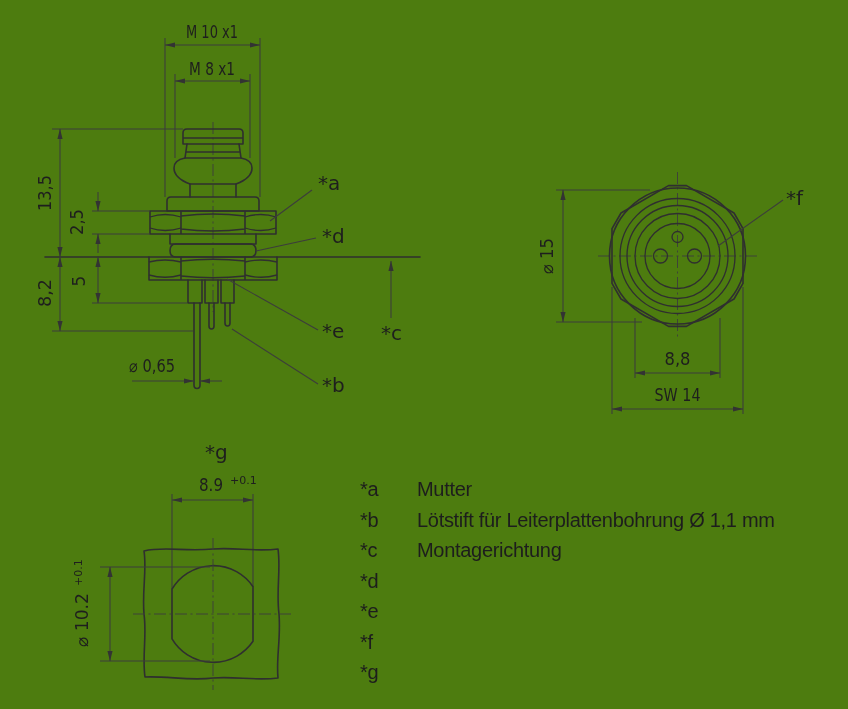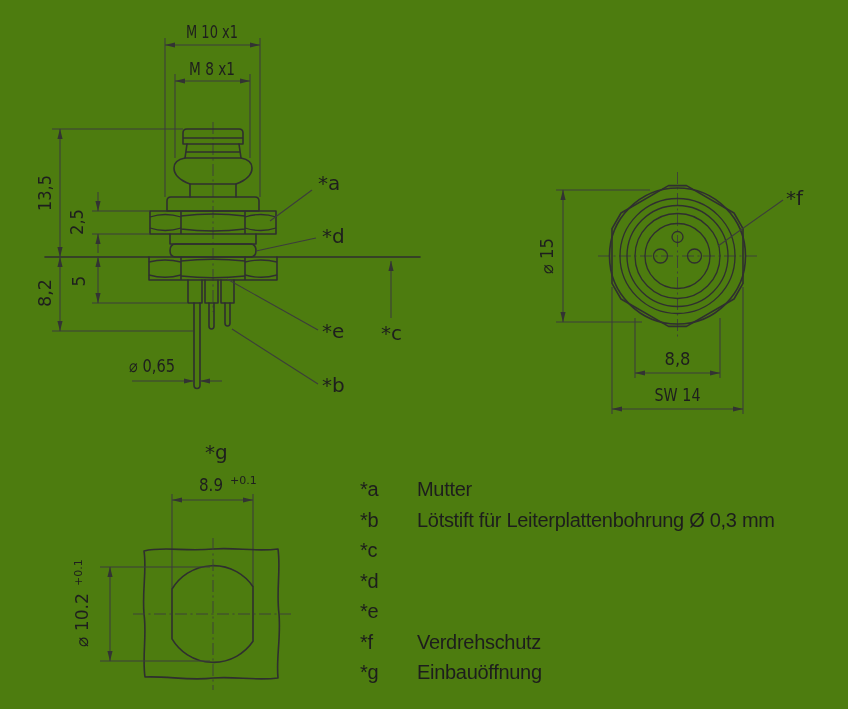--- a/index.html
+++ b/index.html
@@ -172,34 +172,33 @@
   </g>
 </svg>
 
 <div class="legend">
   <div class="legend-row">
     <span class="legend-key">*a</span>
     <span class="legend-label">Mutter</span>
   </div>
   <div class="legend-row">
     <span class="legend-key">*b</span>
-    <span class="legend-label">Lötstift für Leiterplattenbohrung Ø 0,3 mm</span>
+    <span class="legend-label">Lötstift für Leiterplattenbohrung Ø 1,1 mm</span>
   </div>
   <div class="legend-row">
     <span class="legend-key">*c</span>
+    <span class="legend-label">Montagerichtung</span>
   </div>
   <div class="legend-row">
     <span class="legend-key">*d</span>
   </div>
   <div class="legend-row">
     <span class="legend-key">*e</span>
   </div>
   <div class="legend-row">
     <span class="legend-key">*f</span>
-    <span class="legend-label">Verdrehschutz</span>
   </div>
   <div class="legend-row">
     <span class="legend-key">*g</span>
-    <span class="legend-label">Einbauöffnung</span>
   </div>
 </div>
 
 </div>
 
 </body></html>

